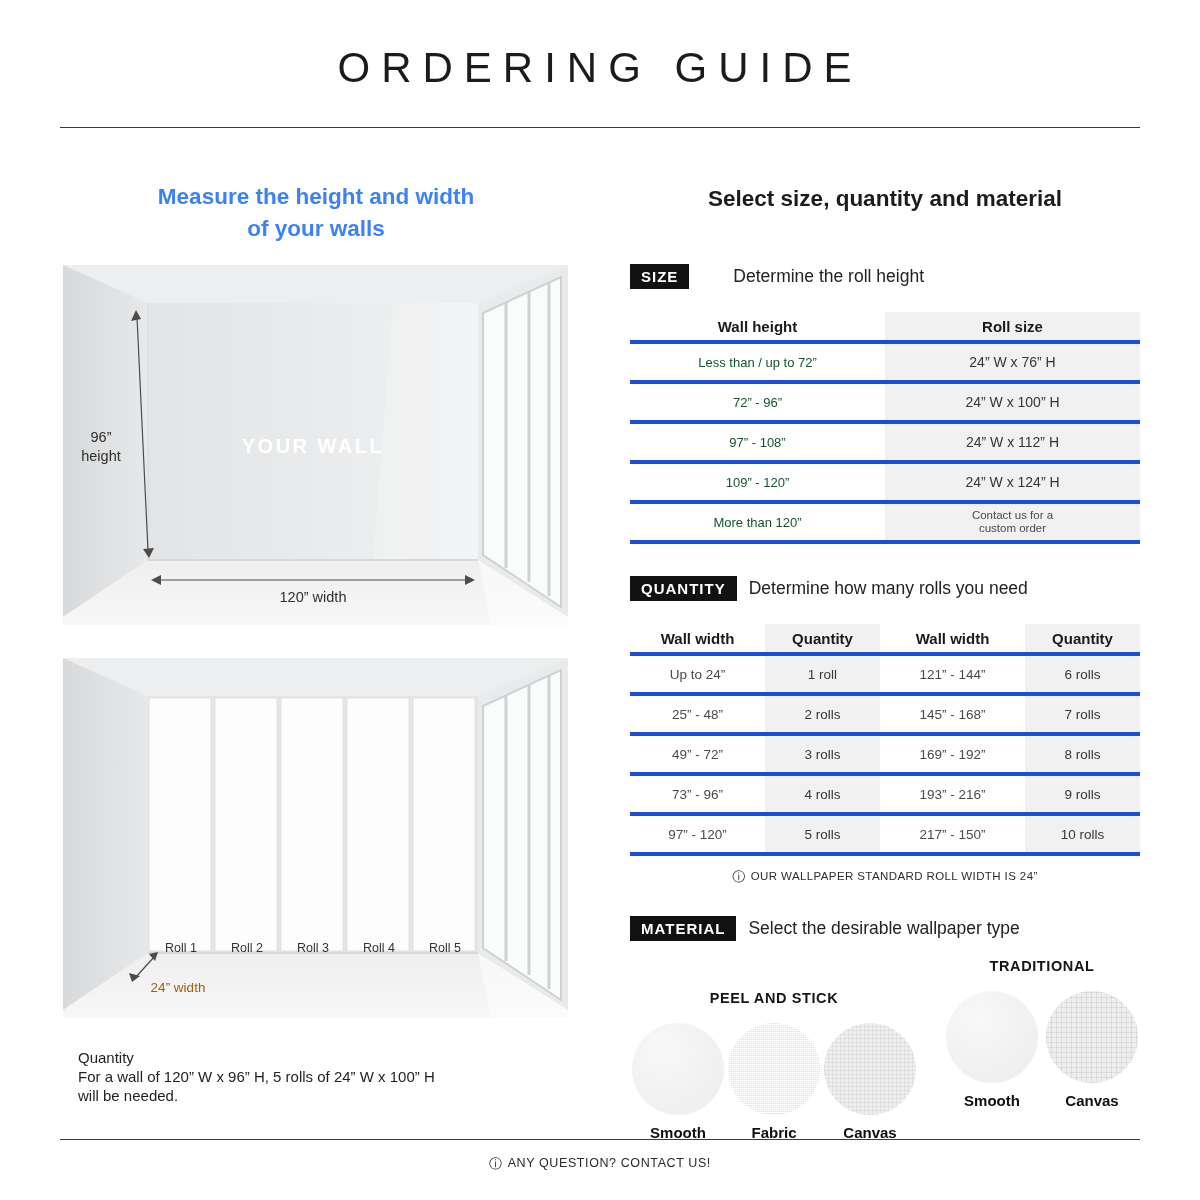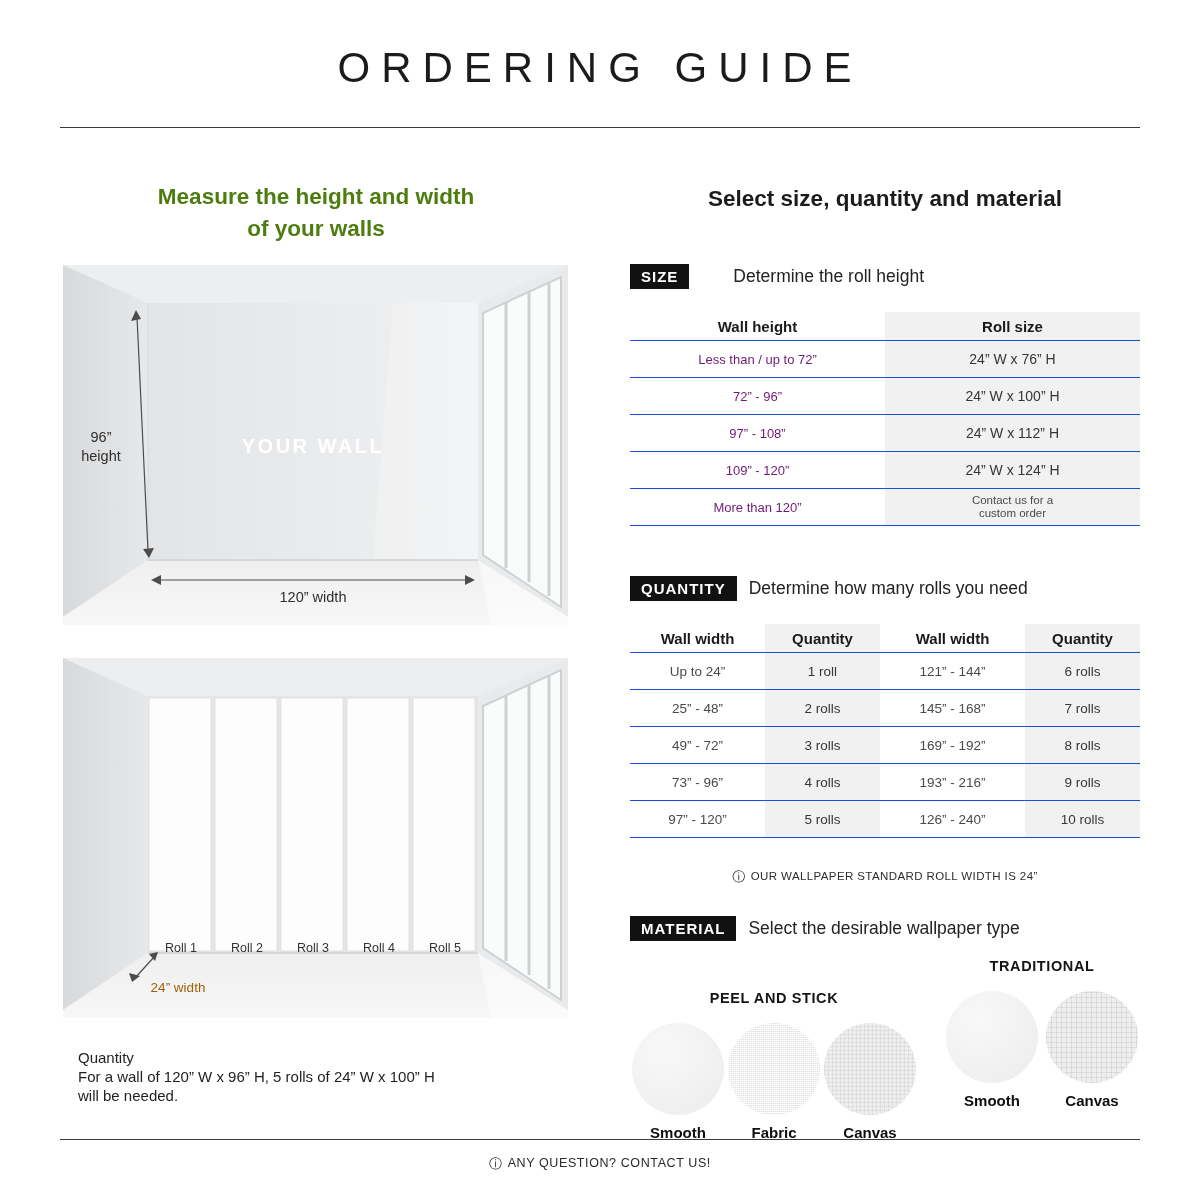--- a/index.html
+++ b/index.html
@@ -4,21 +4,21 @@
 <style>
   html,body{margin:0;padding:0;background:#ffffff;}
   body{width:1200px;height:1200px;font-family:"Liberation Sans",sans-serif;color:#222;}
   .page{position:relative;width:1200px;height:1200px;background:#fff;overflow:hidden;}
 
   .title{position:absolute;top:44px;left:0;width:100%;text-align:center;margin:0;
          font-size:42px;font-weight:500;letter-spacing:11px;color:#1b1b1b;}
   .title-rule{position:absolute;top:127px;left:60px;width:1080px;height:1px;background:#3a3a3a;}
 
   .left-heading{position:absolute;top:181px;left:60px;width:512px;text-align:center;
-                font-size:22.5px;font-weight:600;line-height:1.4;color:#4d7c0f;}
+                font-size:22.5px;font-weight:600;line-height:1.4;color:#3b82f6;}
   .right-heading{position:absolute;left:630px;top:186px;width:510px;text-align:center;
                  font-size:22.5px;font-weight:600;color:#1c1c1c;}
 
   .room{position:absolute;left:63px;width:505px;height:360px;}
   .room1{top:265px;}
   .room2{top:658px;}
   .room svg{position:absolute;left:0;top:0;width:100%;height:100%;display:block;}
   .your-wall{position:absolute;left:85px;top:170px;width:330px;text-align:center;
              color:#ffffff;font-weight:700;font-size:20px;letter-spacing:2.5px;}
   .h-label{position:absolute;left:2px;top:163px;width:72px;text-align:center;
@@ -34,27 +34,27 @@
            line-height:19px;color:#1f1f1f;}
 
   .section-label{position:absolute;left:630px;display:flex;align-items:center;}
   .size-label{top:264px;gap:32px;} .quantity-label{top:576px;} .material-label{top:916px;}
   .badge{background:#111;color:#fff;font-weight:700;font-size:15px;letter-spacing:1px;
          padding:4px 11px;}
   .section-sub{margin-left:12px;font-size:17.5px;color:#222;}
 
   .size-table{position:absolute;left:630px;top:312px;width:510px;}
   .qty-table{position:absolute;left:630px;top:624px;width:510px;}
-  .t-row{display:flex;border-bottom:1px solid #1d4ed8;}
+  .t-row{display:flex;border-bottom:4px solid #1d4ed8;}
   .t-header .cell{font-weight:700;font-size:15px;color:#1a1a1a;}
   .t-header{height:28px;}
   .t-data{height:36px;}
   .cell{display:flex;align-items:center;justify-content:center;text-align:center;}
   .st-left{width:255px;} .st-right{width:255px;background:#f1f1f2;}
-  .t-data .st-left{font-size:13px;color:#701a75;}
+  .t-data .st-left{font-size:13px;color:#14532d;}
   .t-data .st-right{font-size:14px;color:#363636;}
   .small-lines div{font-size:11.5px;line-height:13px;color:#4a4a4a;}
   .qt-c1{width:135px;} .qt-c2{width:115px;background:#f1f1f2;}
   .qt-c3{width:145px;} .qt-c4{width:115px;background:#f1f1f2;}
   .t-data .qt-c1,.t-data .qt-c3{font-size:13.5px;color:#4a4a4a;}
   .t-data .qt-c2,.t-data .qt-c4{font-size:13.5px;color:#363636;}
 
   .qty-note{position:absolute;left:630px;top:868px;width:510px;text-align:center;
             font-size:11.5px;letter-spacing:0.4px;color:#2d2d2d;}
   .info-icon{display:inline-block;margin-right:5px;font-size:13px;vertical-align:-1px;color:#2d2d2d;}
@@ -261,21 +261,21 @@
     </div>
     <div class="t-row t-data">
       <div class="cell qt-c1">73” - 96”</div>
       <div class="cell qt-c2">4 rolls</div>
       <div class="cell qt-c3">193” - 216”</div>
       <div class="cell qt-c4">9 rolls</div>
     </div>
     <div class="t-row t-data">
       <div class="cell qt-c1">97” - 120”</div>
       <div class="cell qt-c2">5 rolls</div>
-      <div class="cell qt-c3">126” - 240”</div>
+      <div class="cell qt-c3">217” - 150”</div>
       <div class="cell qt-c4">10 rolls</div>
     </div>
   </div>
 
   <div class="qty-note">
     <span class="info-icon">ⓘ</span><span>OUR WALLPAPER STANDARD ROLL WIDTH IS 24”</span>
   </div>
 
   <div class="section-label material-label">
     <span class="badge">MATERIAL</span>

